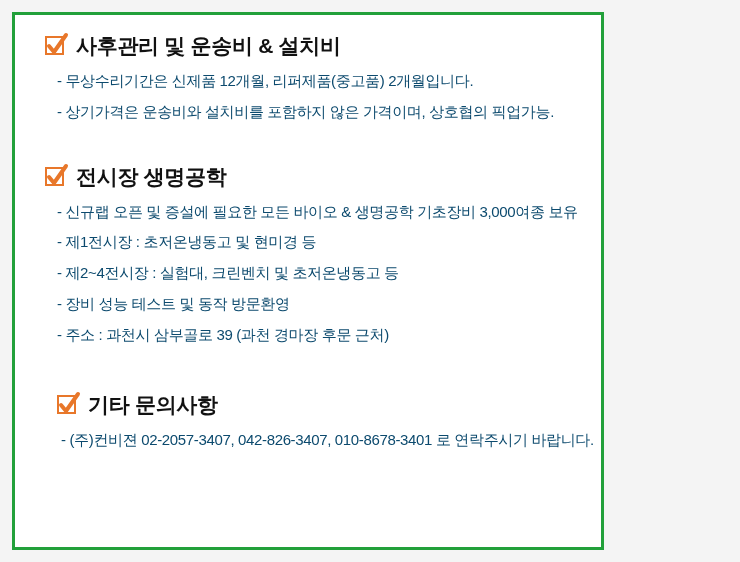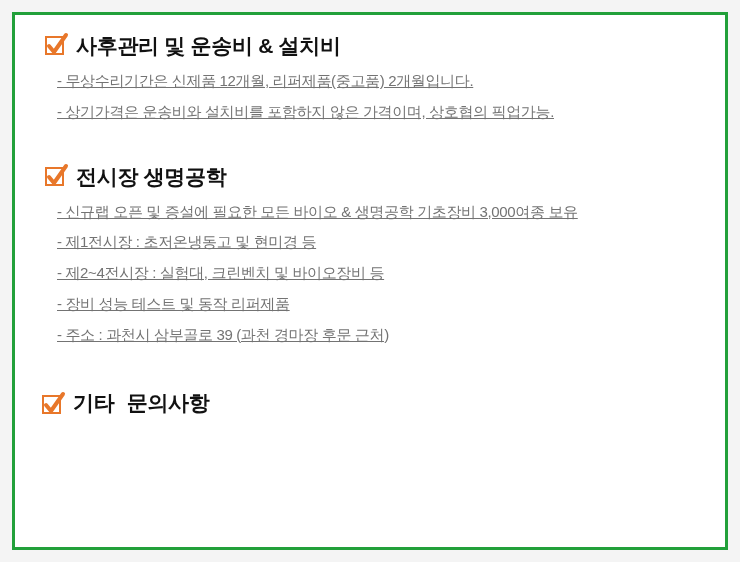--- a/index.html
+++ b/index.html
@@ -10,21 +10,21 @@
     width: 740px;
     height: 562px;
     background: #f4f4f4;
     font-family: "Liberation Sans", sans-serif;
     overflow: hidden;
   }
   .page {
     position: absolute;
     left: 12px;
     top: 12px;
-    width: 716px;
+    width: 592px;
     height: 538px;
     background: #ffffff;
     border: 3px solid #22a03a;
     box-sizing: border-box;
   }
   .inner {
     padding: 20px 26px 0 26px;
   }
   .section {
     margin-bottom: 4px;
@@ -56,31 +56,30 @@
     letter-spacing: -0.3px;
     line-height: 1;
   }
   .bullets {
     list-style: none;
     margin: 0;
     padding: 0 0 0 16px;
   }
   .bullets li {
     font-size: 15px;
-    color: #737373;
+    color: #0c4a6e;
     line-height: 1.45;
     margin-bottom: 9px;
     letter-spacing: -0.35px;
     white-space: nowrap;
-    text-decoration: underline;
   }
   .gap-after-1 { height: 34px; }
   .gap-after-2 { height: 40px; }
   .s3 .bullets { padding-left: 20px; }
-  .s3 .section-head { margin-left: 1px; font-family: Liberation Mono, monospace; }
+  .s3 .section-head { margin-left: 16px; }
   .s3 .bullets li { font-size: 15px; }
 </style>
 </head>
 <body>
 
 <div class="page">
   <div class="inner">
 
     <div class="section s1">
       <div class="section-head">
@@ -104,33 +103,36 @@
         <span class="check-icon">
           <svg width="24" height="26" viewBox="0 0 24 26" aria-hidden="true">
             <path d="M4 14 L9 20 L21 3" fill="none" stroke="#e8772a" stroke-width="4" stroke-linecap="round" stroke-linejoin="round"></path>
           </svg>
         </span>
         <span class="section-title">전시장 생명공학</span>
       </div>
       <ul class="bullets">
         <li>- 신규랩 오픈 및 증설에 필요한 모든 바이오 &amp; 생명공학 기초장비 3,000여종 보유</li>
         <li>- 제1전시장 : 초저온냉동고 및 현미경 등</li>
-        <li>- 제2~4전시장 : 실험대, 크린벤치 및 바이오장비 등</li>
-        <li>- 장비 성능 테스트 및 동작 리퍼제품</li>
+        <li>- 제2~4전시장 : 실험대, 크린벤치 및 초저온냉동고 등</li>
+        <li>- 장비 성능 테스트 및 동작 방문환영</li>
         <li>- 주소 : 과천시 삼부골로 39 (과천 경마장 후문 근처)</li>
       </ul>
     </div>
 
     <div class="gap-after-2"></div>
 
     <div class="section s3">
       <div class="section-head">
         <span class="check-icon">
           <svg width="24" height="26" viewBox="0 0 24 26" aria-hidden="true">
             <path d="M4 14 L9 20 L21 3" fill="none" stroke="#e8772a" stroke-width="4" stroke-linecap="round" stroke-linejoin="round"></path>
           </svg>
         </span>
         <span class="section-title">기타 문의사항</span>
       </div>
+      <ul class="bullets">
+        <li>- (주)컨비젼 02-2057-3407, 042-826-3407, 010-8678-3401 로 연락주시기 바랍니다.</li>
+      </ul>
     </div>
 
   </div>
 </div>
 
 </body></html>

